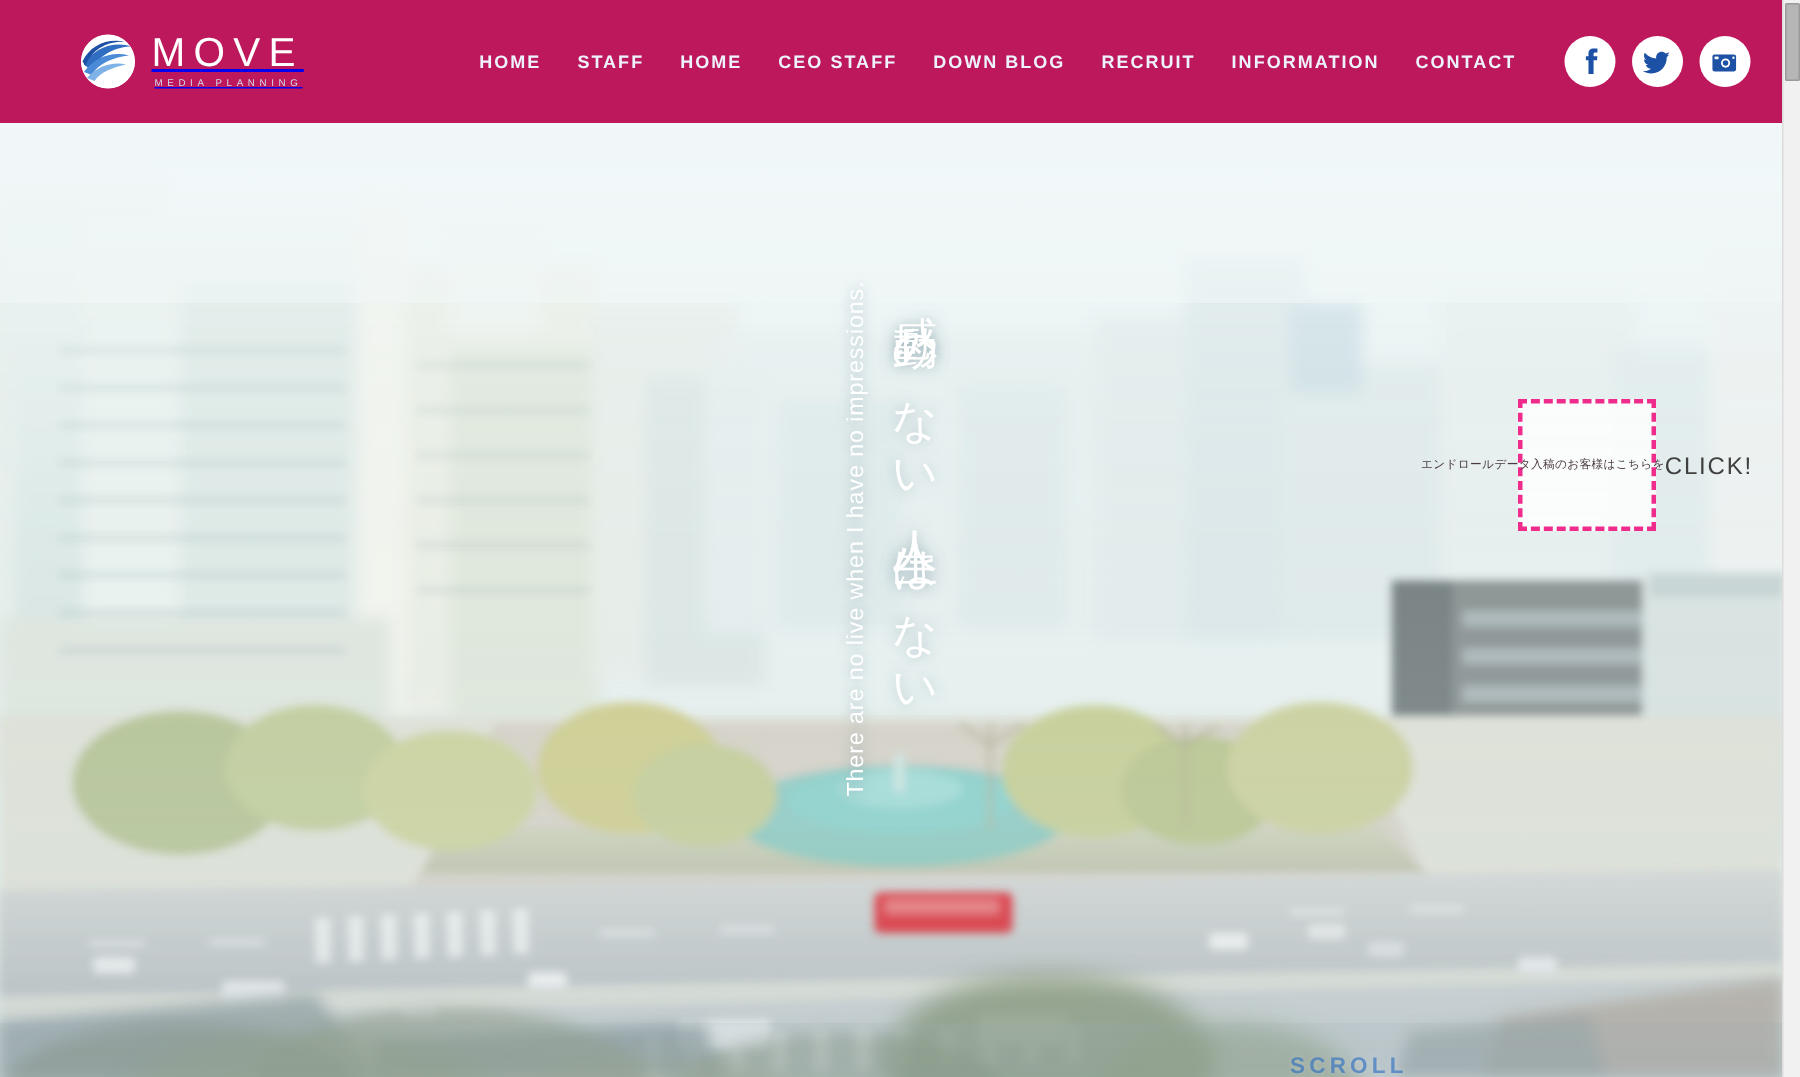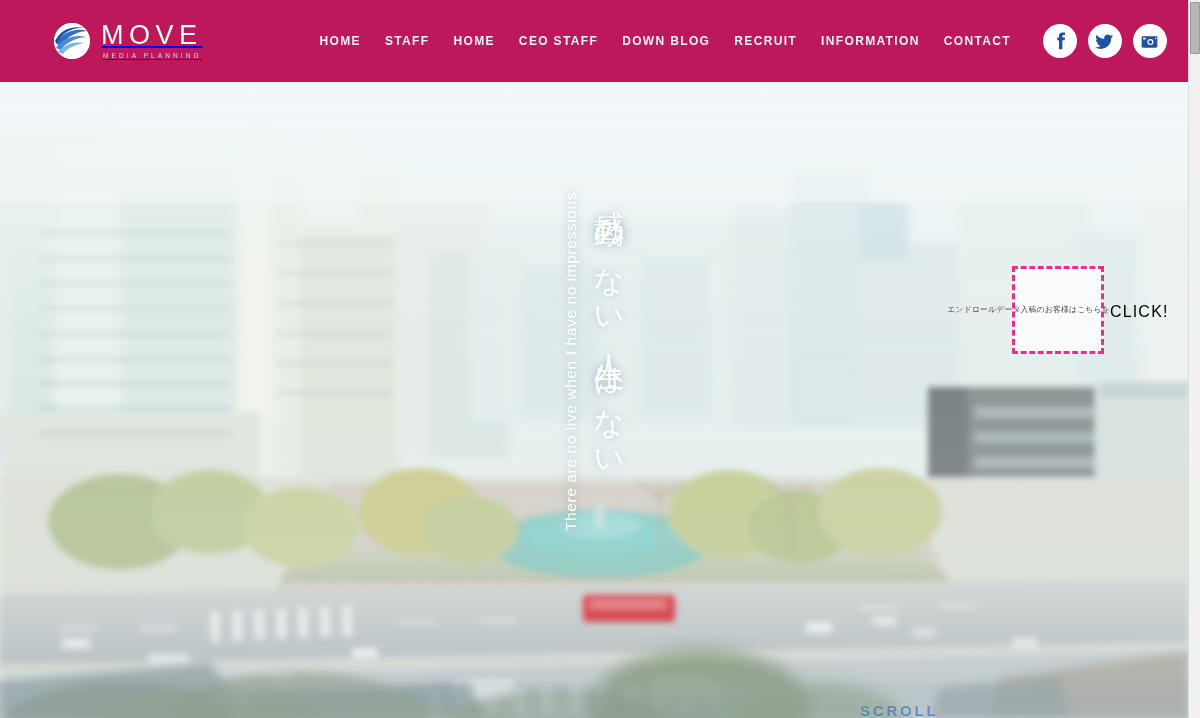--- a/index.html
+++ b/index.html
@@ -108,21 +108,21 @@
     border:3px dashed #ef2b8c;
     display:flex; flex-direction:row; align-items:center; justify-content:center;
     z-index:12; text-decoration:none;
   }
   .click-line {
     color:#4a3a40; font-size:7.8px; line-height:1.62;
     font-family:"DejaVu Sans", sans-serif; letter-spacing:.2px;
     white-space:nowrap;
   }
   .click-cta {
-    color:#000000; font-size:16px; letter-spacing:1.2px;
+    color:#404040; font-size:16px; letter-spacing:1.2px;
     font-family:"Liberation Sans", sans-serif; margin-top:3px; line-height:1;
   }
 
   
   .scrolldown {
     position:absolute; left:860px; top:620px;
     width:110px; z-index:11;
     display:flex; flex-direction:column; align-items:center;
     text-decoration:none;
   }

